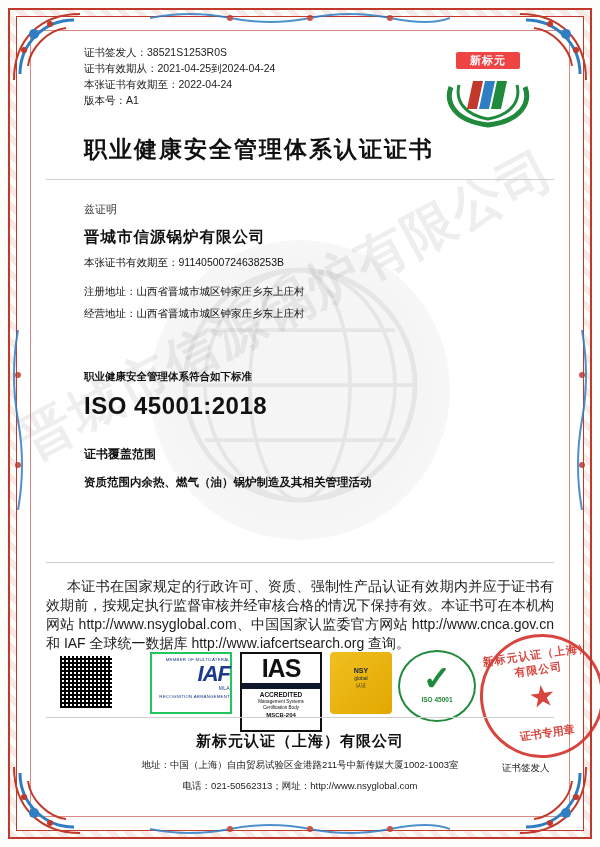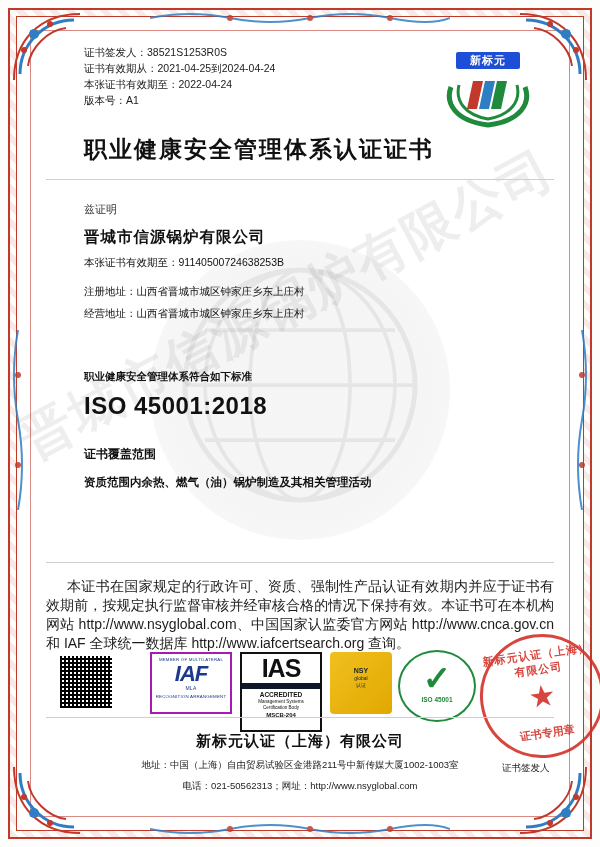--- a/index.html
+++ b/index.html
@@ -126,21 +126,21 @@
     position: absolute;
     right: 18px;
     top: 6px;
     width: 96px;
     height: 86px;
     text-align: center;
   }
   .logo-banner {
     font-size: 11px;
     color: #ffffff;
-    background: #1d4ed8;
+    background: #ef4444;
     border-radius: 2px;
     padding: 1px 14px;
     display: inline-block;
     font-weight: bold;
     letter-spacing: 1px;
   }
   .logo svg { display:block; margin: 0 auto; }
 
   h1.title {
     margin: 26px 0 0 38px;
@@ -229,24 +229,24 @@
     width: 52px; height: 52px;
     top: 12px; left: 10px;
     background:
       repeating-linear-gradient(0deg,#000 0 2px,#fff 2px 4px),
       repeating-linear-gradient(90deg,#000 0 2px,#fff 2px 4px);
     background-blend-mode: multiply;
   }
   .iaf {
     left: 100px; top: 8px;
     width: 78px; height: 58px;
-    border: 2px solid #a21caf;
+    border: 2px solid #22c55e;
     background: #ffffff;
     color: #1b3a8c;
-    text-align: center;
+    text-align: right;
   }
   .iaf .ring {
     font-size: 4.4px;
     letter-spacing: .2px;
     line-height: 6px;
     margin-top: 3px;
     color:#1b3a8c;
   }
   .iaf .big {
     font-size: 22px;

